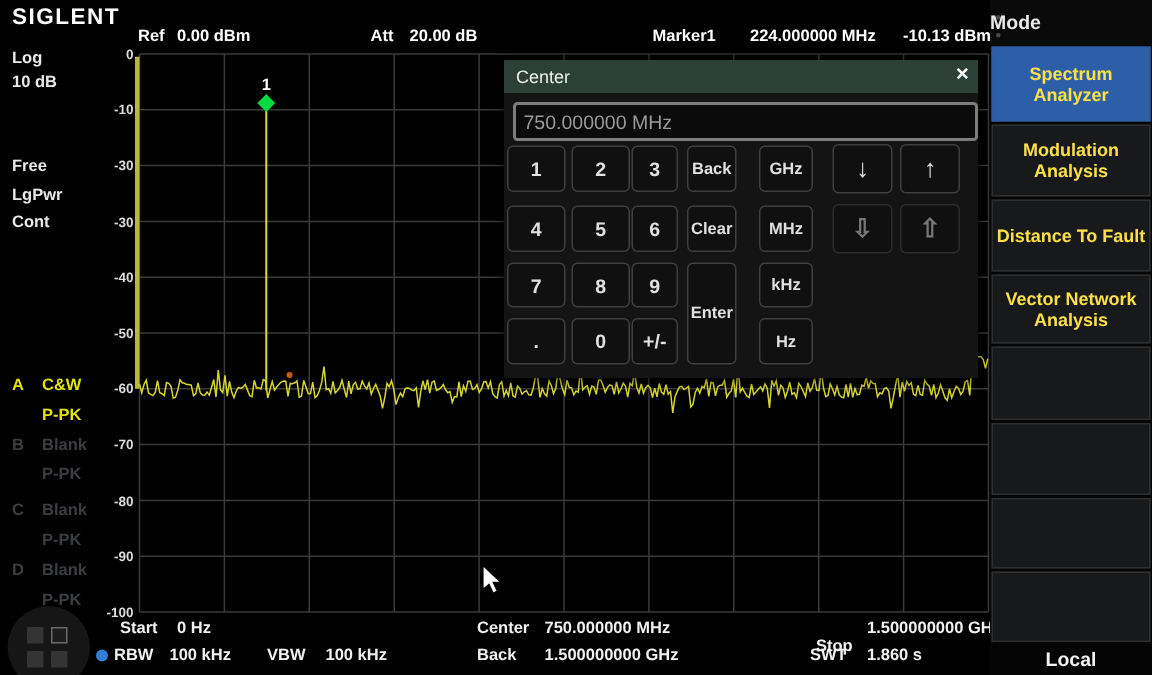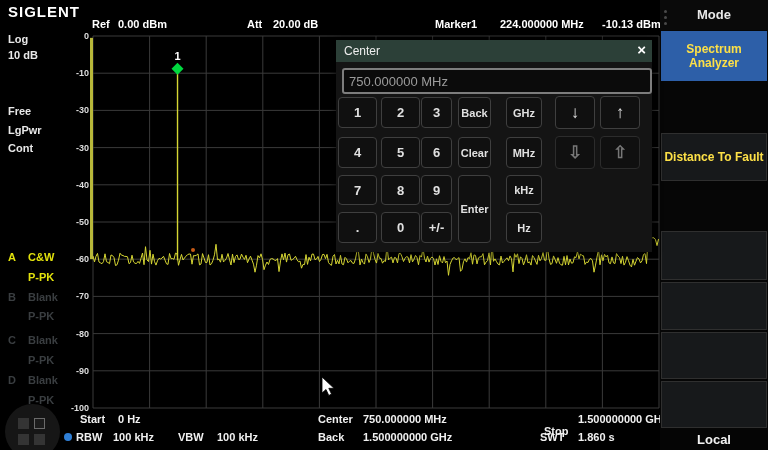--- a/index.html
+++ b/index.html
@@ -35,21 +35,21 @@
   .kc1{left:2px;width:39px;} .kc2{left:45px;width:39px;} .kc3{left:85px;width:31px;}
   .kc4{left:122px;width:33px;} .kcu{left:170px;width:36px;}
   .ka1{left:219px;width:40px;} .ka2{left:264px;width:40px;}
   .kr1{top:57px;height:31px;} .kr2{top:97px;height:31px;}
   .kr3{top:135px;height:30px;} .kr4{top:172px;height:31px;}
   .kent{top:135px;height:68px;}
   .karow1{top:56px;height:33px;} .karow2{top:96px;height:33px;}
   
   #sidebar{left:660px;top:0;width:108px;height:450px;background:#060606;}
   #mode-head{position:absolute;left:0;top:0;width:100%;height:30px;background:#0a0a0a;}
-  #mode-title{position:absolute;left:0;top:7px;width:100%;text-align:center;
+  #mode-title{position:absolute;left:0;top:7px;width:100%;
               font-size:13px;font-weight:bold;color:#e8e8e8;}
   .dots{position:absolute;left:4px;top:7px;width:4px;}
   .dot{width:3px;height:3px;border-radius:50%;background:#4a4a4a;margin:3px 0;}
   .sbtn{position:absolute;left:1px;width:106px;background:#17191b;border:1px solid #2f2f2f;
         box-sizing:border-box;display:flex;align-items:center;justify-content:center;
         text-align:center;font-size:12px;font-weight:bold;color:#fde047;line-height:1.2;}
   .sbtn.active{background:#2d5fa8;border-color:#2d5fa8;}
   #local-bar{position:absolute;left:0;top:430px;width:100%;height:20px;background:#050505;
              text-align:center;font-size:13px;font-weight:bold;color:#f2f2f2;line-height:20px;}
   
@@ -202,21 +202,23 @@
   <div id="sidebar" class="abs">
     <div id="mode-head">
       <div class="dots">
         <div class="dot"></div>
           <div class="dot"></div>
           <div class="dot"></div>
       </div>
       <div id="mode-title">Mode</div>
     </div>
     <div class="sbtn active" style="top:31px;height:50px;">Spectrum Analyzer</div>
+    <div class="sbtn" style="top:83px;height:48px;">Modulation Analysis</div>
     <div class="sbtn" style="top:133px;height:48px;">Distance To Fault</div>
+    <div class="sbtn" style="top:183px;height:46px;">Vector Network Analysis</div>
     <div class="sbtn" style="top:231px;height:49px;"></div>
     <div class="sbtn" style="top:282px;height:48px;"></div>
     <div class="sbtn" style="top:332px;height:47px;"></div>
     <div class="sbtn" style="top:381px;height:47px;"></div>
     <div id="local-bar">Local</div>
   </div>
 
   <svg id="cursor-svg" width="768" height="450">
     <polygon points="322,377 322,393 326,389.5 328.8,395.5 331.5,394 328.8,388.3 334,388.3" fill="#fff" stroke="#000" stroke-width="0.8"></polygon>
   </svg>

